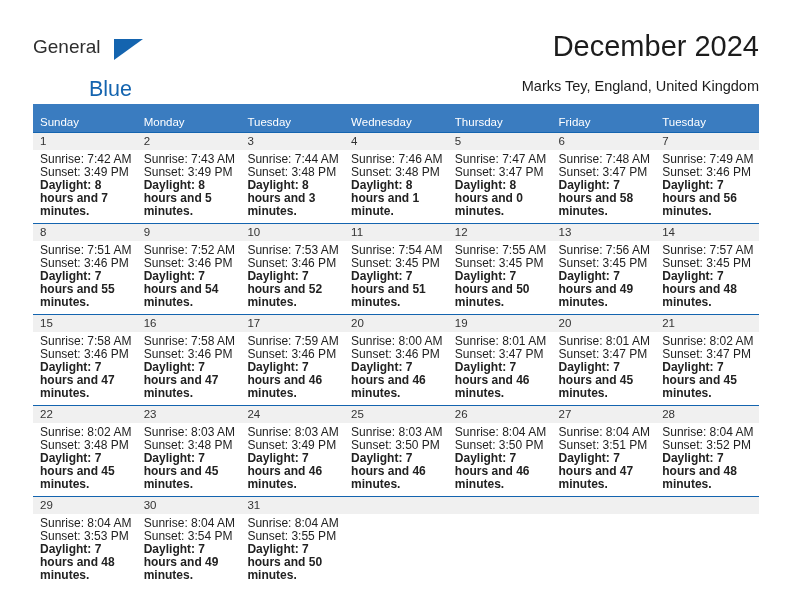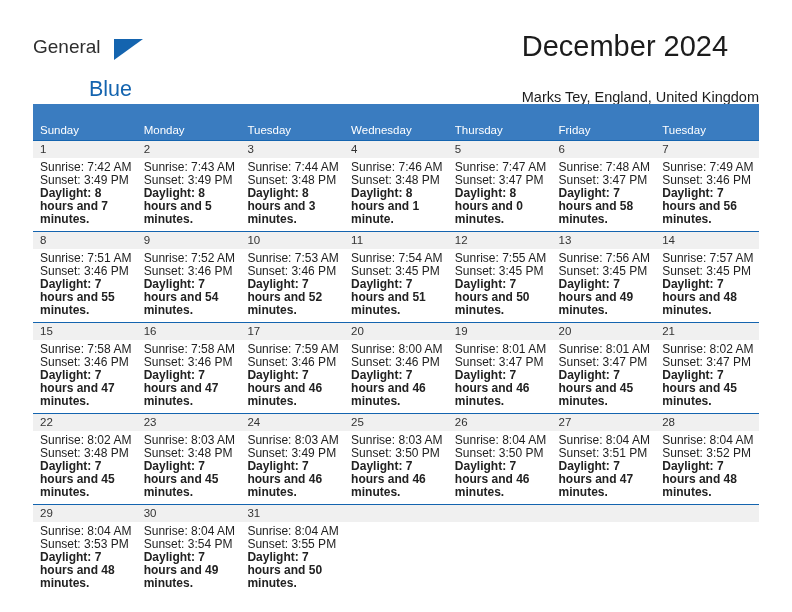--- a/index.html
+++ b/index.html
@@ -63,53 +63,54 @@
     color: #1464af;
     line-height: 26px;
     font-family: "Liberation Sans", sans-serif;
     margin-top: 20px;
   }
 
   .title-block {
     position: absolute;
     right: 0;
     top: 0;
+    text-align: right;
   }
   .cal-title {
     font-size: 29px;
     color: #1c1c1c;
     line-height: 36px;
     white-space: nowrap;
     font-family: "Liberation Sans", sans-serif;
   }
   .cal-subtitle {
     font-size: 14.5px;
     color: #1c1c1c;
     line-height: 22px;
-    margin-top: 22px;
+    margin-top: 11px;
     white-space: nowrap;
     font-family: "Liberation Sans", sans-serif;
   }
 
   
   .calendar {
     position: absolute;
     left: 33px;
     top: 104px;
     width: 726px;
     border-collapse: collapse;
     table-layout: fixed;
   }
   .calendar th {
     background: #3a7cc0;
     color: #ffffff;
     font-size: 11.5px;
     font-weight: normal;
     text-align: left;
-    padding: 20px 0 4px 7px;
+    padding: 12px 0 4px 7px;
     height: 28px;
     box-sizing: border-box;
     font-family: "Liberation Sans", sans-serif;
   }
   .calendar td {
     vertical-align: top;
     padding: 0;
     width: 103.71px;
     height: 90px;
     border-top: 1.4px solid #1464af;

